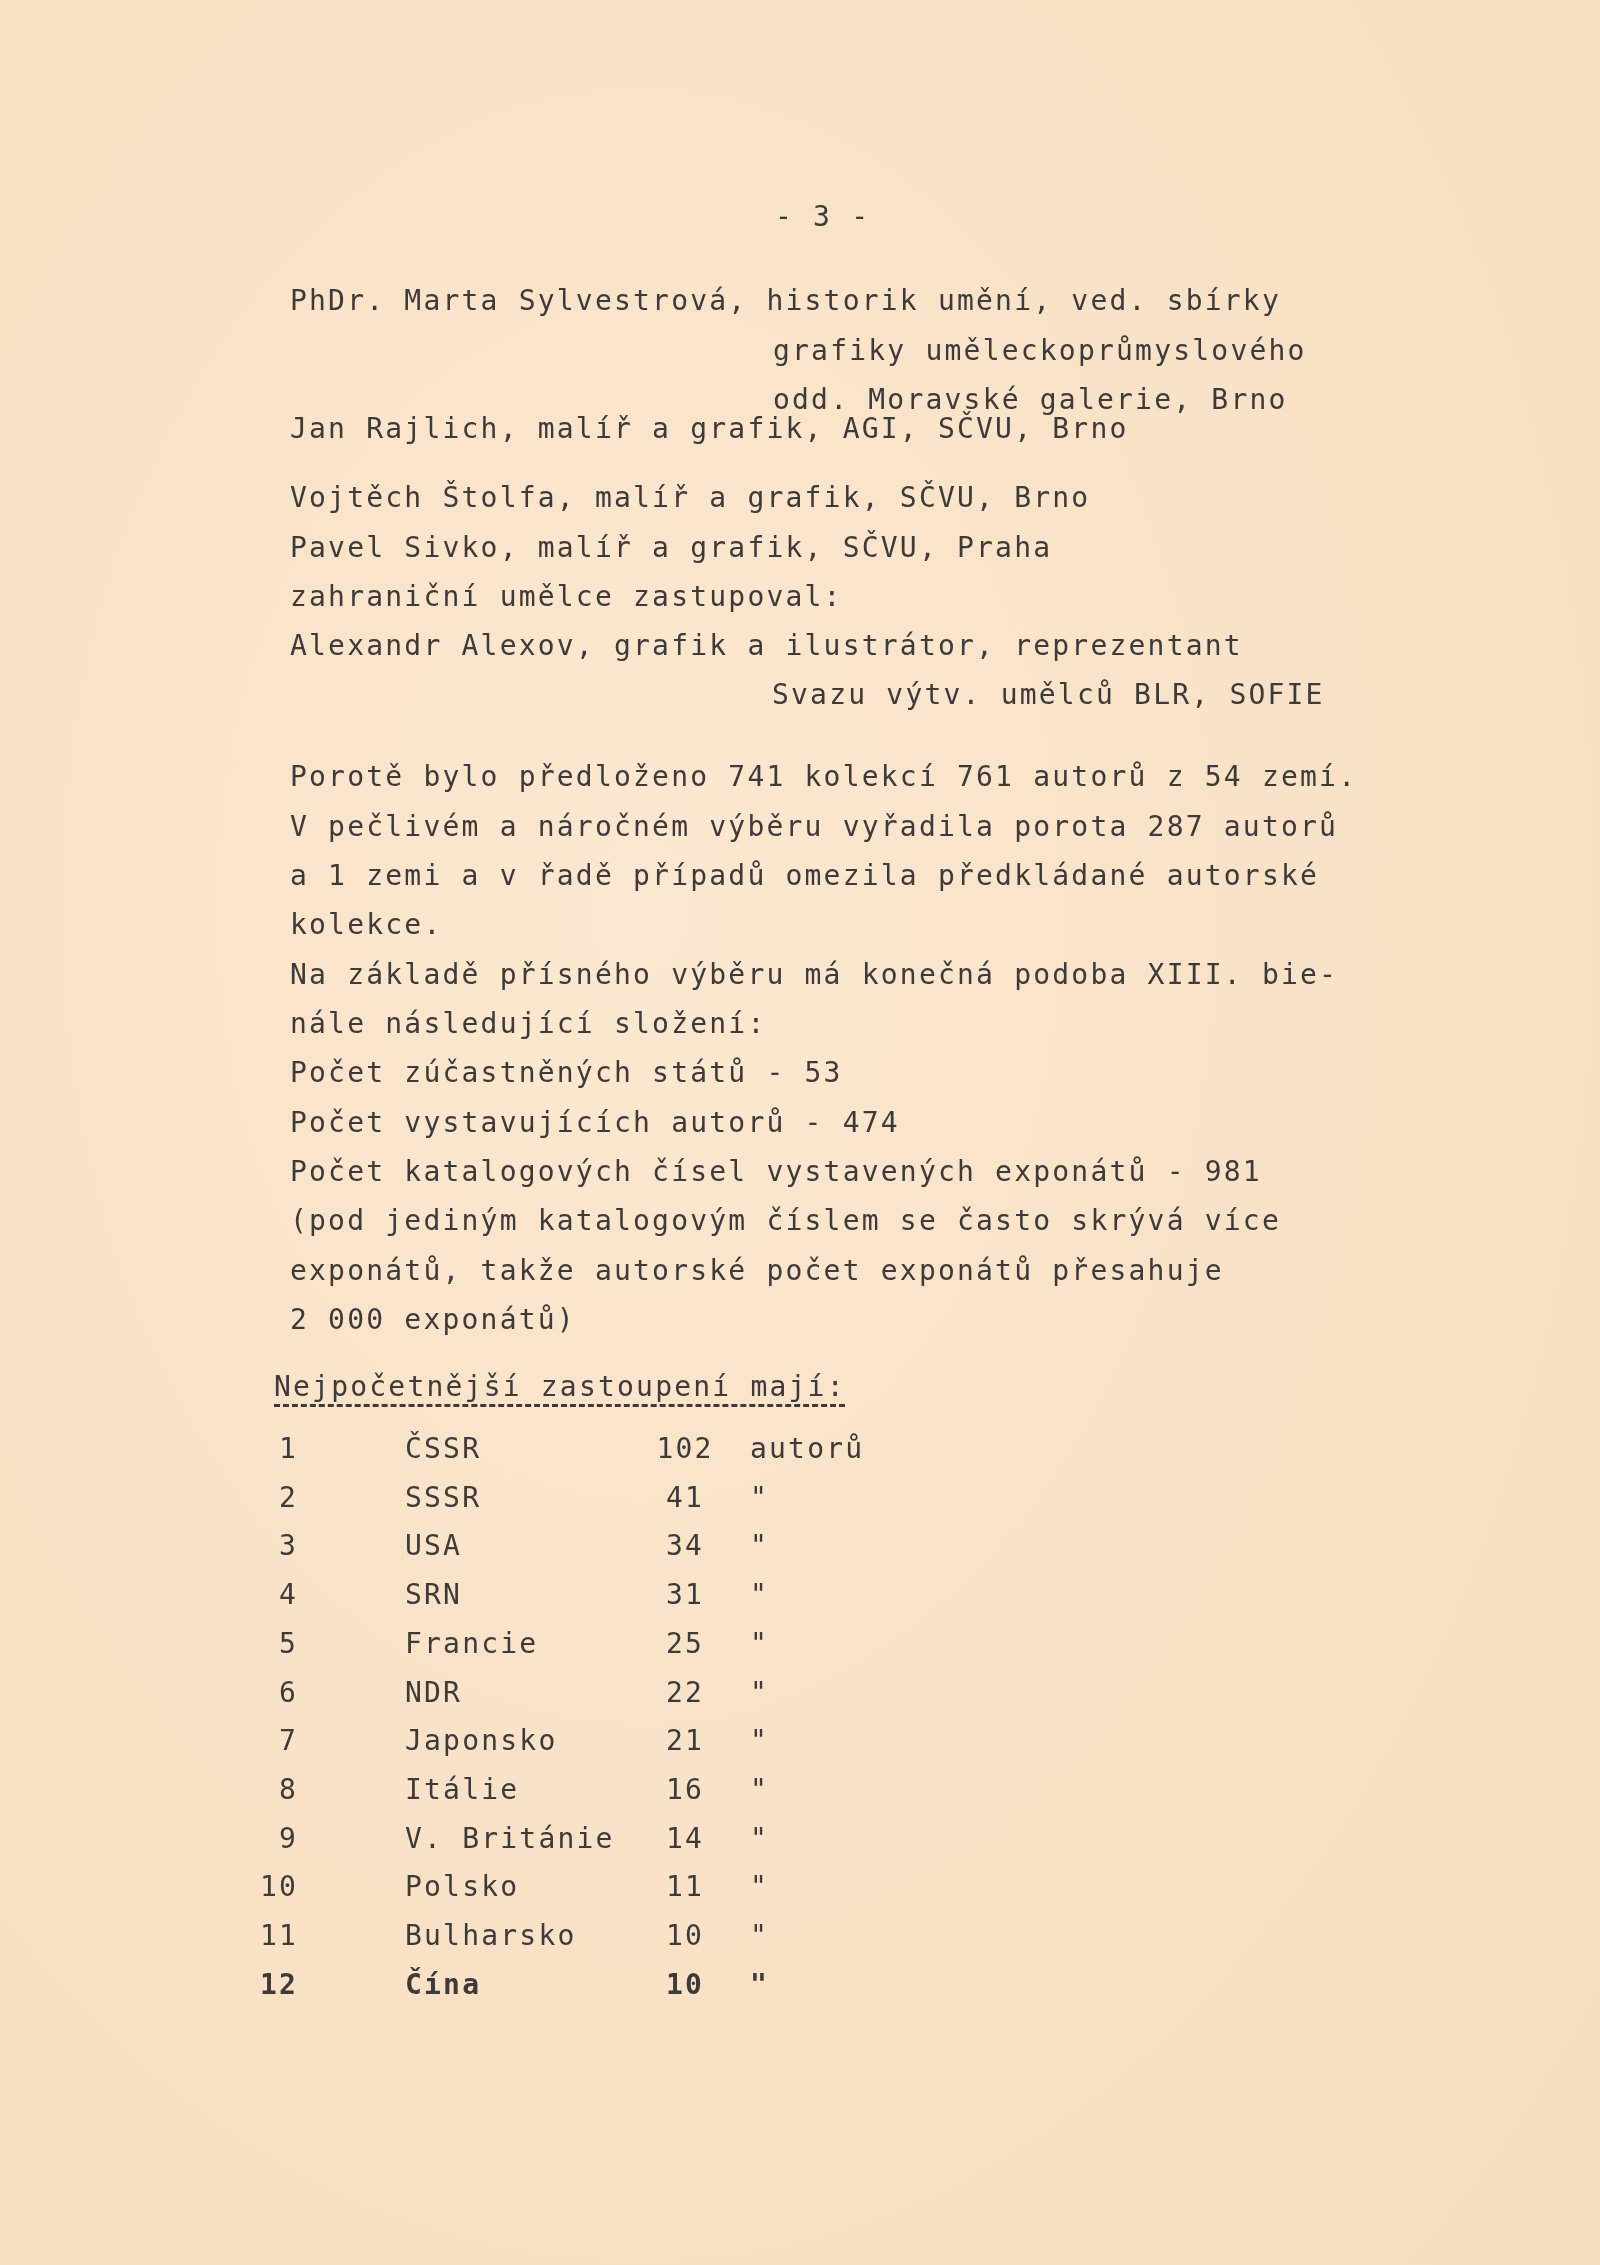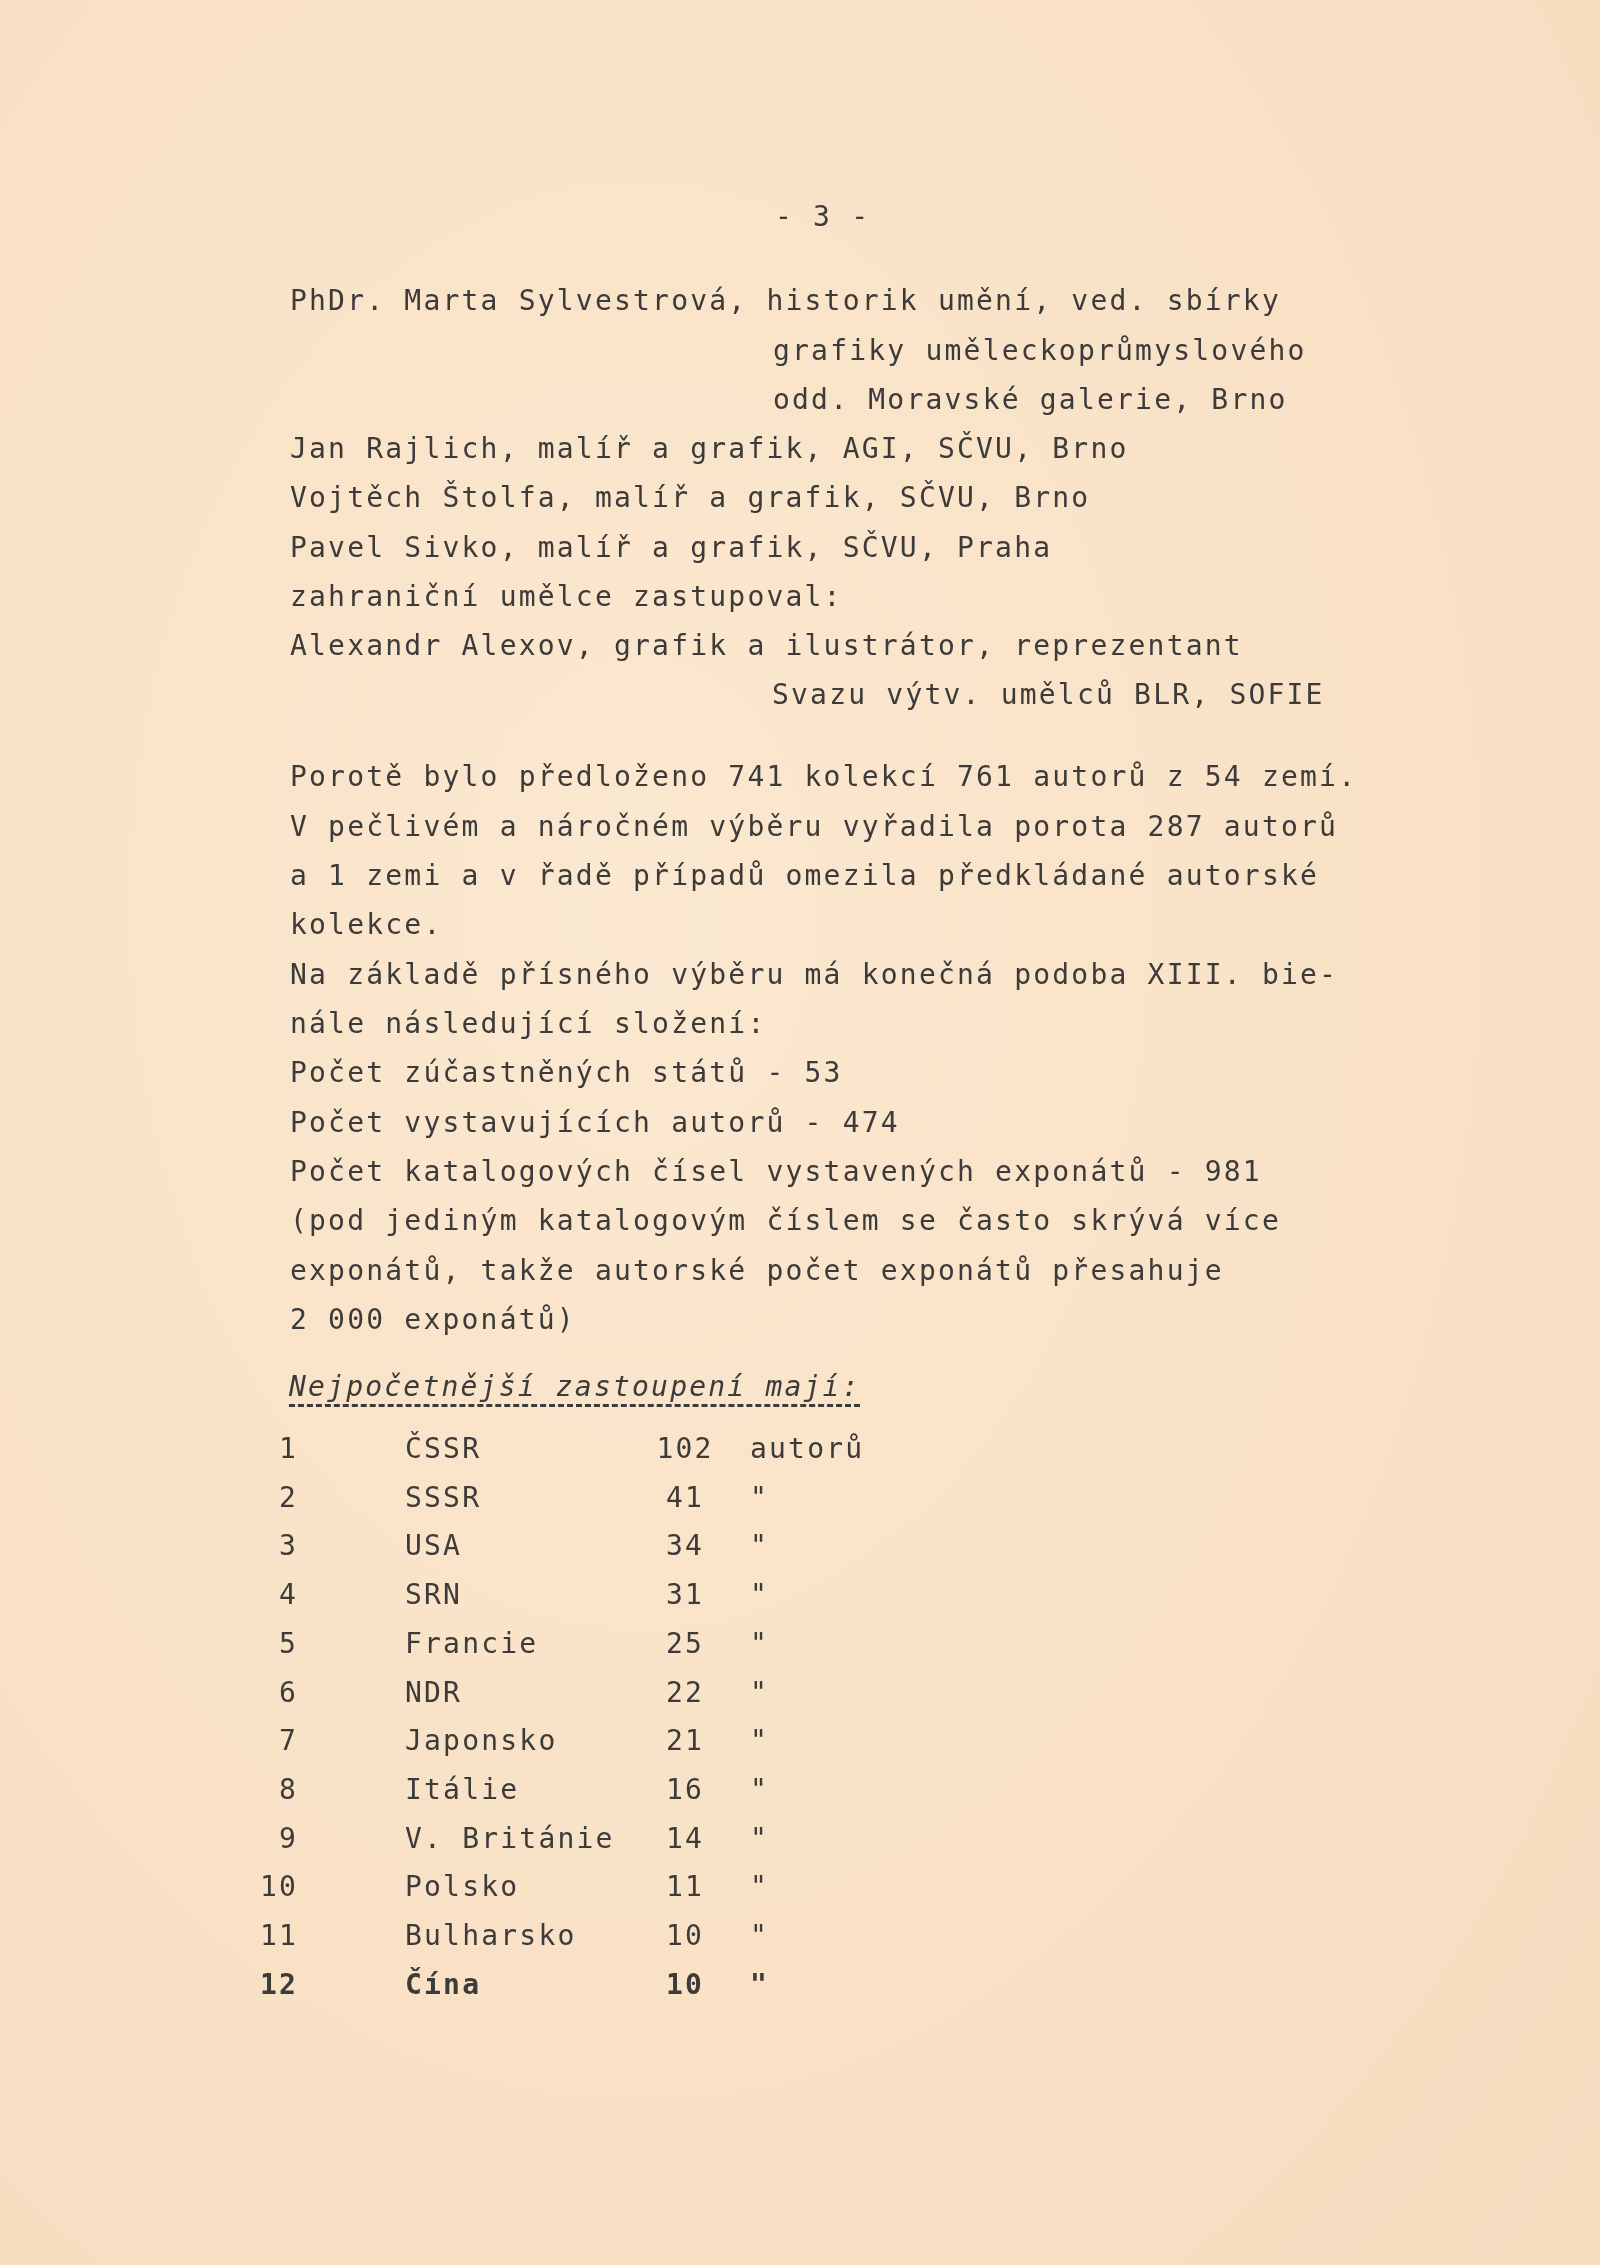--- a/index.html
+++ b/index.html
@@ -18,38 +18,38 @@
     position: absolute;
     font-size: 28px;
     letter-spacing: 2.2px;
     white-space: pre;
     line-height: 34px;
   }
   .pagenum { left: 775px; top: 200px; }
   .l { left: 290px; }
   .ind { left: 773px; }
   .ind2 { left: 772px; }
-  .heading { left: 289px; text-decoration: underline dashed; text-underline-offset: 8px; font-style: italic; }
+  .heading { left: 274px; text-decoration: underline dashed; text-underline-offset: 8px; }
   .tbl-row { position: absolute; left: 0; height: 34px; width: 1000px; font-size: 28px; letter-spacing: 2.2px; line-height: 34px; }
   .c-num { position: absolute; width: 40px; text-align: right; left: 258px; }
   .c-country { position: absolute; left: 405px; text-align: center; }
   .c-count { position: absolute; left: 640px; width: 90px; text-align: center; }
   .c-unit { position: absolute; left: 750px; }
 </style>
 </head>
 <body>
 
 <div class="page">
   <div class="line pagenum">- 3 -</div>
 
   <div>
     <div class="line l" style="top:284px">PhDr. Marta Sylvestrová, historik umění, ved. sbírky</div>
     <div class="line ind" style="top:334px">grafiky uměleckoprůmyslového</div>
     <div class="line ind" style="top:383px">odd. Moravské galerie, Brno</div>
-    <div class="line l" style="top:432px">Jan Rajlich, malíř a grafik, AGI, SČVU, Brno</div>
+    <div class="line l" style="top:412px">Jan Rajlich, malíř a grafik, AGI, SČVU, Brno</div>
     <div class="line l" style="top:481px">Vojtěch Štolfa, malíř a grafik, SČVU, Brno</div>
     <div class="line l" style="top:531px">Pavel Sivko, malíř a grafik, SČVU, Praha</div>
     <div class="line l" style="top:580px">zahraniční umělce zastupoval:</div>
     <div class="line l" style="top:629px">Alexandr Alexov, grafik a ilustrátor, reprezentant</div>
     <div class="line ind2" style="top:678px">Svazu výtv. umělců BLR, SOFIE</div>
   </div>
 
   <div>
     <div class="line l" style="top:760px">Porotě bylo předloženo 741 kolekcí 761 autorů z 54 zemí.</div>
     <div class="line l" style="top:810px">V pečlivém a náročném výběru vyřadila porota 287 autorů</div>

